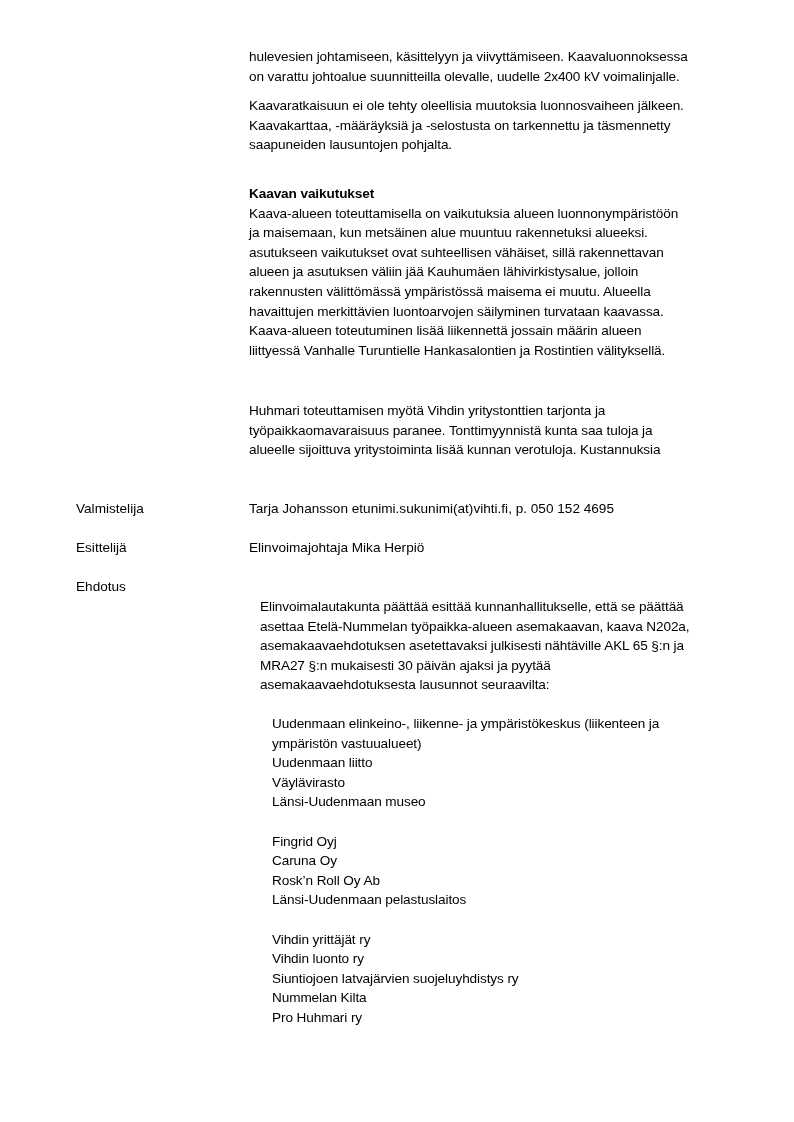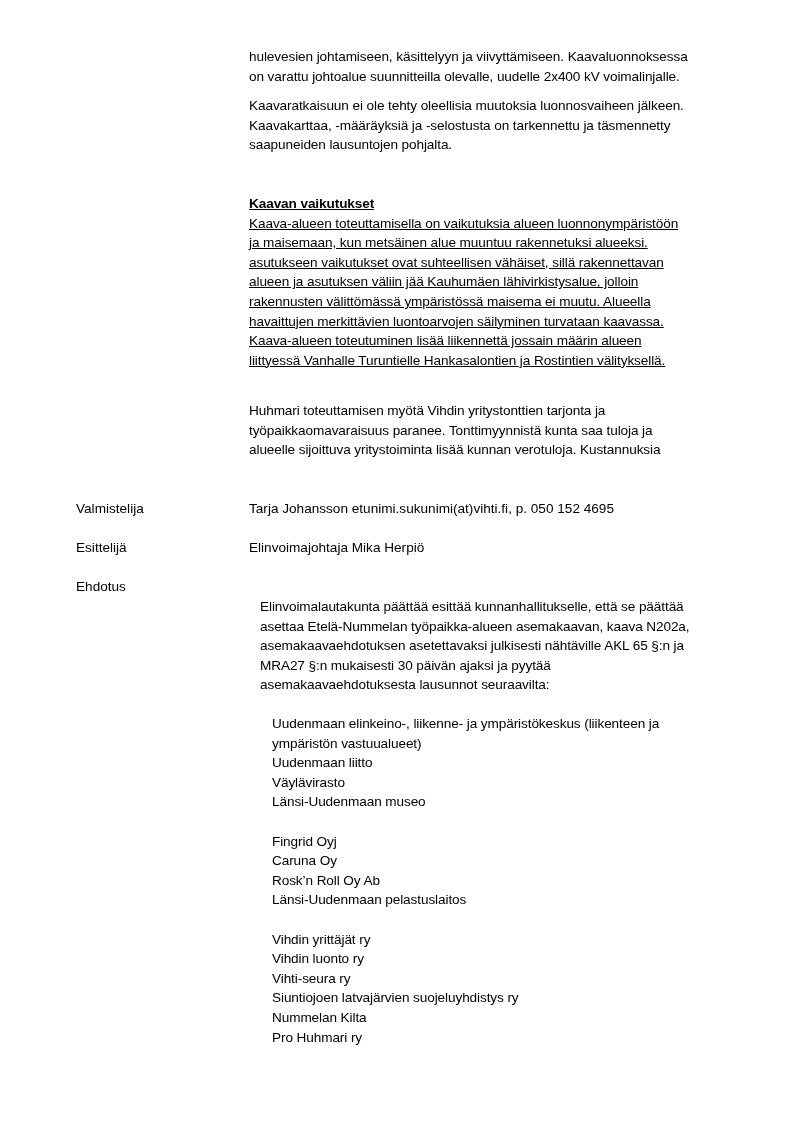--- a/index.html
+++ b/index.html
@@ -75,21 +75,21 @@
     <span class="line">hulevesien johtamiseen, käsittelyyn ja viivyttämiseen.  Kaavaluonnoksessa</span>
     <span class="line">on varattu johtoalue suunnitteilla olevalle, uudelle 2x400 kV voimalinjalle.</span>
   </div>
 
   <div class="block" style="top:96px;">
     <span class="line">Kaavaratkaisuun ei ole tehty oleellisia muutoksia luonnosvaiheen jälkeen.</span>
     <span class="line">Kaavakarttaa, -määräyksiä ja -selostusta on tarkennettu ja täsmennetty</span>
     <span class="line">saapuneiden lausuntojen pohjalta.</span>
   </div>
 
-  <div class="block" style="top:194px;text-decoration:underline;">
+  <div class="block" style="top:184px;">
     <span class="line bold">Kaavan vaikutukset</span>
     <span class="line">Kaava-alueen toteuttamisella on vaikutuksia alueen luonnonympäristöön</span>
     <span class="line">ja maisemaan, kun metsäinen alue muuntuu  rakennetuksi alueeksi.</span>
     <span class="line">asutukseen vaikutukset ovat suhteellisen vähäiset, sillä rakennettavan</span>
     <span class="line">alueen ja asutuksen väliin jää Kauhumäen lähivirkistysalue, jolloin</span>
     <span class="line">rakennusten  välittömässä ympäristössä maisema ei muutu.  Alueella</span>
     <span class="line">havaittujen merkittävien luontoarvojen säilyminen turvataan kaavassa.</span>
     <span class="line">Kaava-alueen toteutuminen  lisää liikennettä jossain määrin alueen</span>
     <span class="line">liittyessä Vanhalle Turuntielle Hankasalontien ja Rostintien välityksellä.</span>
   </div>
@@ -123,19 +123,18 @@
     <span class="line">Väylävirasto</span>
     <span class="line">Länsi-Uudenmaan museo</span>
     <span class="gap"></span>
     <span class="line">Fingrid Oyj</span>
     <span class="line">Caruna Oy</span>
     <span class="line">Rosk’n Roll Oy Ab</span>
     <span class="line">Länsi-Uudenmaan pelastuslaitos</span>
     <span class="gap"></span>
     <span class="line">Vihdin yrittäjät ry</span>
     <span class="line">Vihdin luonto ry</span>
-    <span class="line">Vihti-seura ry</span>
     <span class="line">Siuntiojoen  latvajärvien suojeluyhdistys ry</span>
     <span class="line">Nummelan  Kilta</span>
     <span class="line">Pro Huhmari ry</span>
   </div>
 
 </div>
 
 </body></html>

